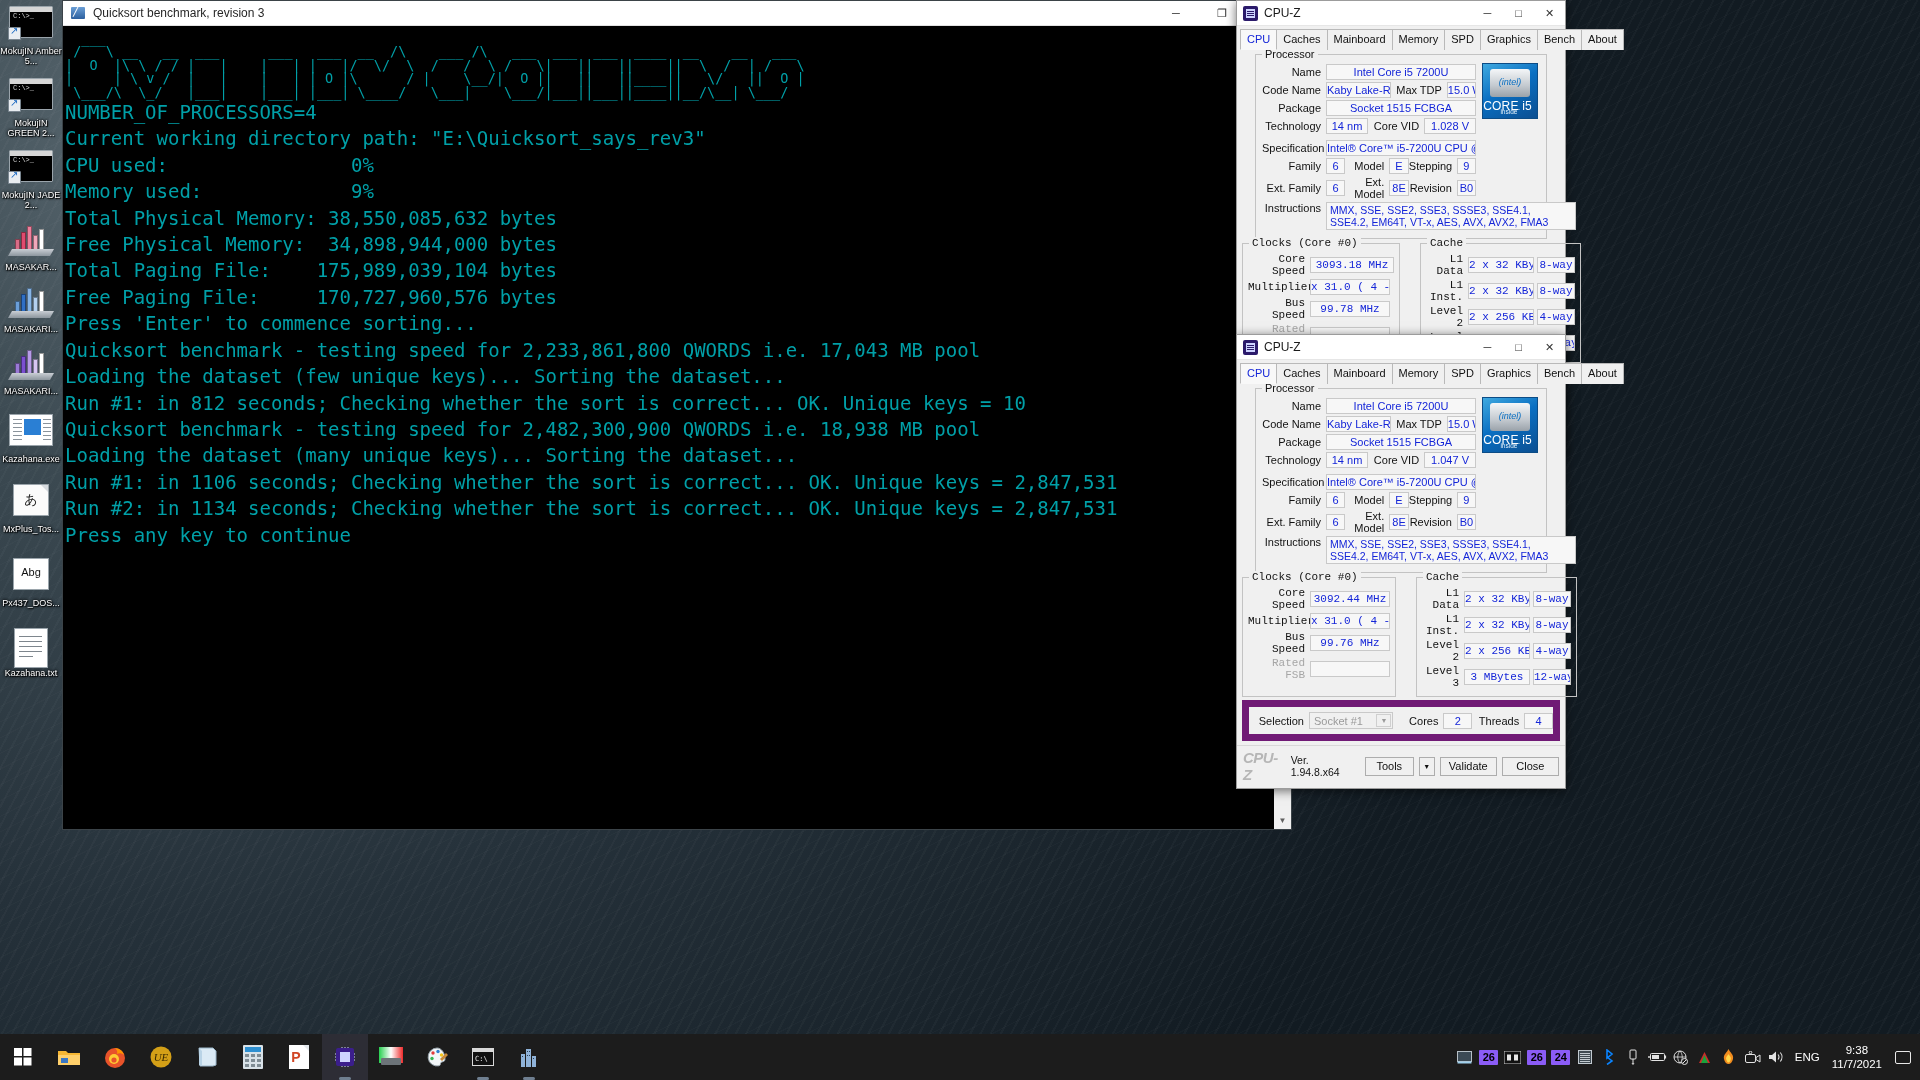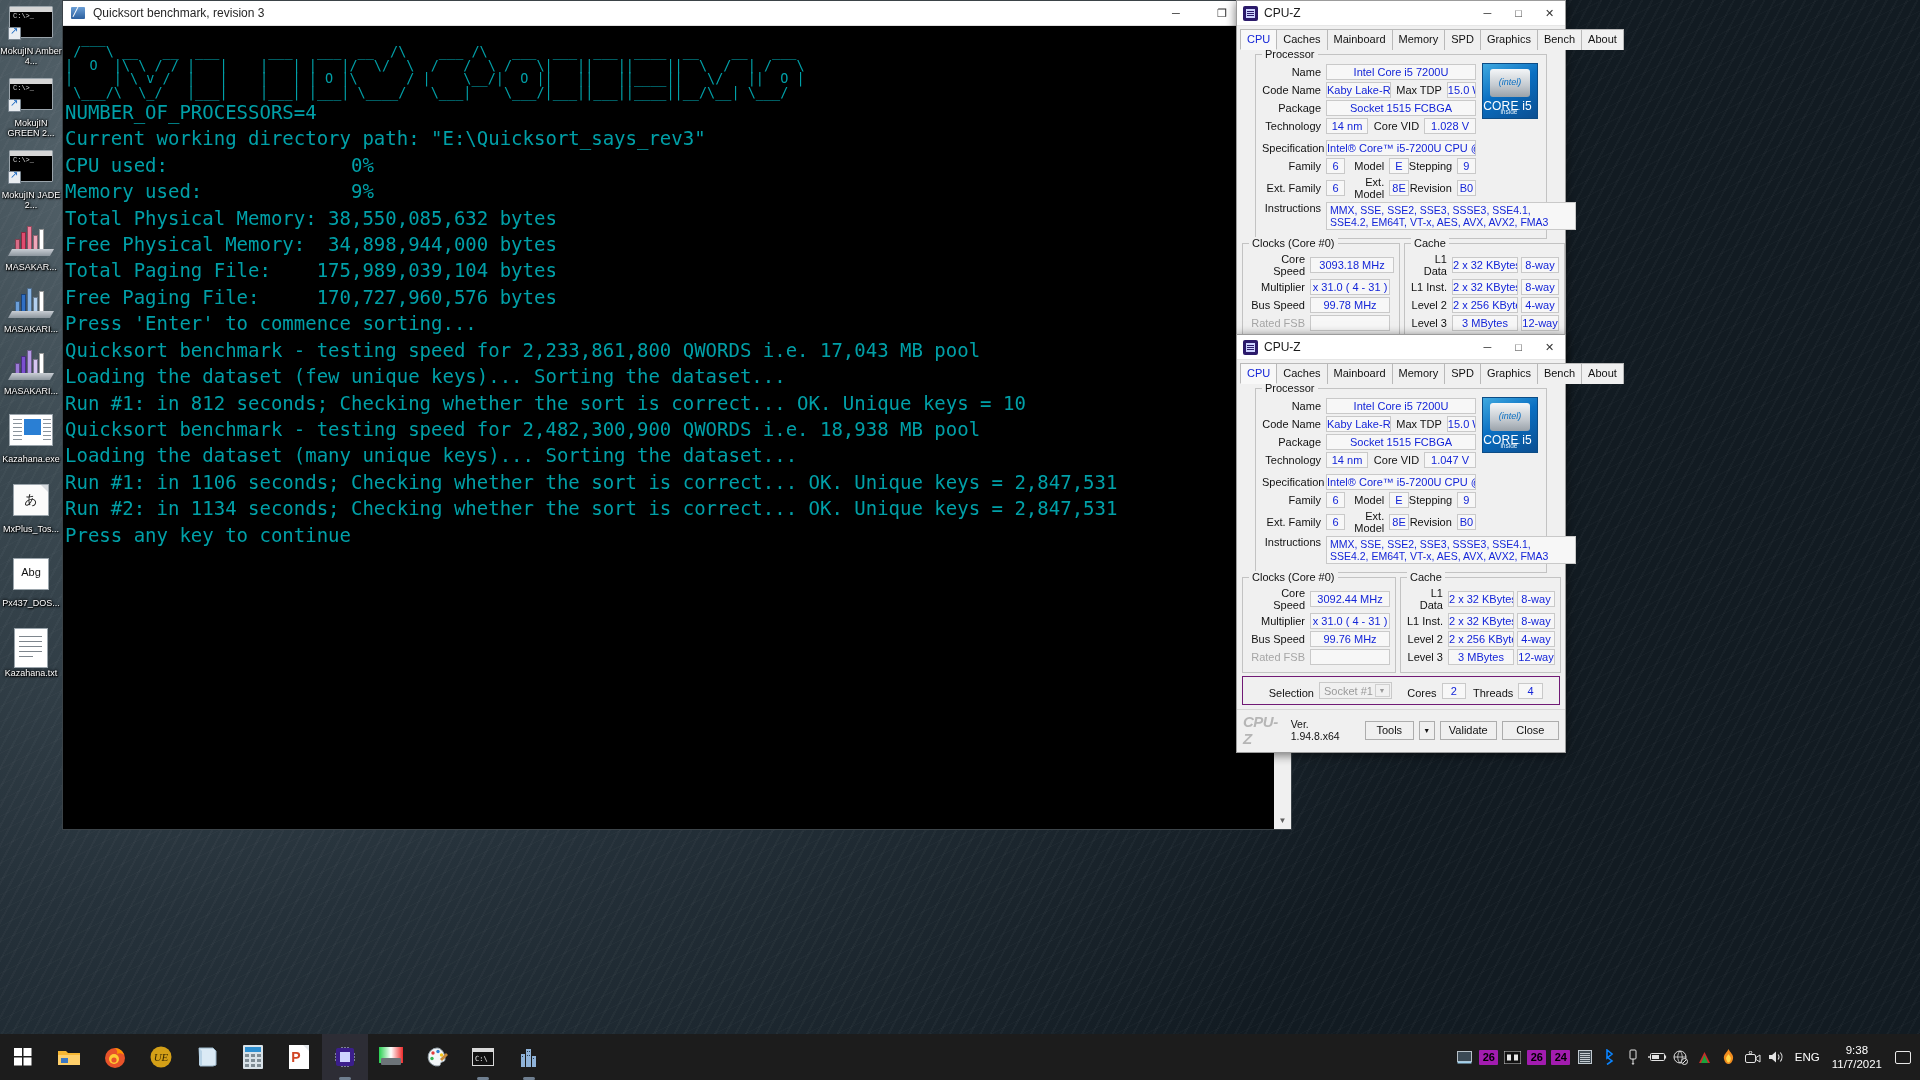--- a/index.html
+++ b/index.html
@@ -182,23 +182,23 @@
     position:absolute;left:0;right:5px;top:35px;text-align:center;color:#fff;
     font-size:12px;font-weight:normal;letter-spacing:.2px;
   }
   .cpu-logo .ins{
     position:absolute;left:0;right:0;top:44px;text-align:center;color:#e5f2fb;font-size:6.5px;
   }
   .instr{
     border:1px solid #c9c9c9;background:#f7f7f7;font-size:10.5px;color:#1425d8;
     padding:1px 3px; line-height:12px; flex:1;
   }
-  .two-col{ display:flex; gap:4px; }
+  .two-col{ display:flex; gap:20px;font-family:Liberation Mono, monospace; }
   .two-col .grp{ flex:1; margin-left:0; margin-right:0; }
-  .sel-row{ border:1px solid #701a75; margin:2px 5px 4px; padding:5px 16px; display:flex; align-items:flex-end; }
+  .sel-row{ border:7px solid #701a75; margin:2px 5px 4px; padding:5px 0; display:flex; align-items:center; }
   .combo{
     border:1px solid #c9c9c9;background:#f0f0f0;height:17px;width:88px;
     display:flex;align-items:center;font-size:11px;color:#9a9a9a;padding-left:4px;position:relative;
   }
   .combo .ar{
     position:absolute;right:1px;top:1px;width:15px;height:13px;background:#f0f0f0;border:1px solid #cfcfcf;
     font-size:7px;color:#9a9a9a;display:flex;align-items:center;justify-content:center;
   }
   .footer{
     display:flex; align-items:center; padding:3px 6px 5px; border-top:1px solid #d8d8d8; gap:5px;
@@ -221,21 +221,21 @@
   }
   .tb-item{ width:46px;height:46px;display:flex;align-items:center;justify-content:center;position:relative;flex:none;}
   .tb-item.active{ background:#2d2d35; }
   .tb-item.active:after,.tb-item.running:after{
     content:"";position:absolute;left:11px;right:11px;bottom:0;height:3px;background:#9cb7d4;border-radius:2px;
   }
   .tb-item.running:after{ background:#6f7f90; width:12px; left:17px; right:auto;}
   #tray{ margin-left:auto; display:flex; align-items:center; height:46px; padding-right:4px; }
   .tray-ico{ width:24px;height:46px;display:flex;align-items:center;justify-content:center;flex:none; }
   .tray-num{
-    width:19px;height:15px;background:#a21caf;color:#000;font-size:11px;font-weight:bold;
+    width:19px;height:15px;background:#8b5cf6;color:#000;font-size:11px;font-weight:bold;
     display:flex;align-items:center;justify-content:center;border-radius:1px;
   }
   #clock{
     color:#fff; font-size:11.5px; line-height:14px; text-align:center; padding:0 8px 0 6px;
   }
   #notif{ width:26px;height:46px;display:flex;align-items:center;justify-content:center;}
   #notif:after{
     content:"";width:14px;height:11px;border:1.4px solid #e8e8e8;border-radius:2px;
   }
   #lang{ color:#fff;font-size:11.5px;padding:0 6px; }
@@ -247,21 +247,21 @@
 
 <div id="desktop-icons">
 
   <div class="dicon" style="margin-top:6px">
     <div class="glyph">
       <div class="cmd-ico">
           <div class="titlebar"></div>
           <div class="shortcut"></div>
         </div>
     </div>
-    <div class="label">MokujIN Amber 4...</div>
+    <div class="label">MokujIN Amber 5...</div>
   </div>
 
   <div class="dicon">
     <div class="glyph">
       <div class="cmd-ico">
           <div class="titlebar"></div>
           <div class="shortcut"></div>
         </div>
     </div>
     <div class="label">MokujIN GREEN 2...</div>

